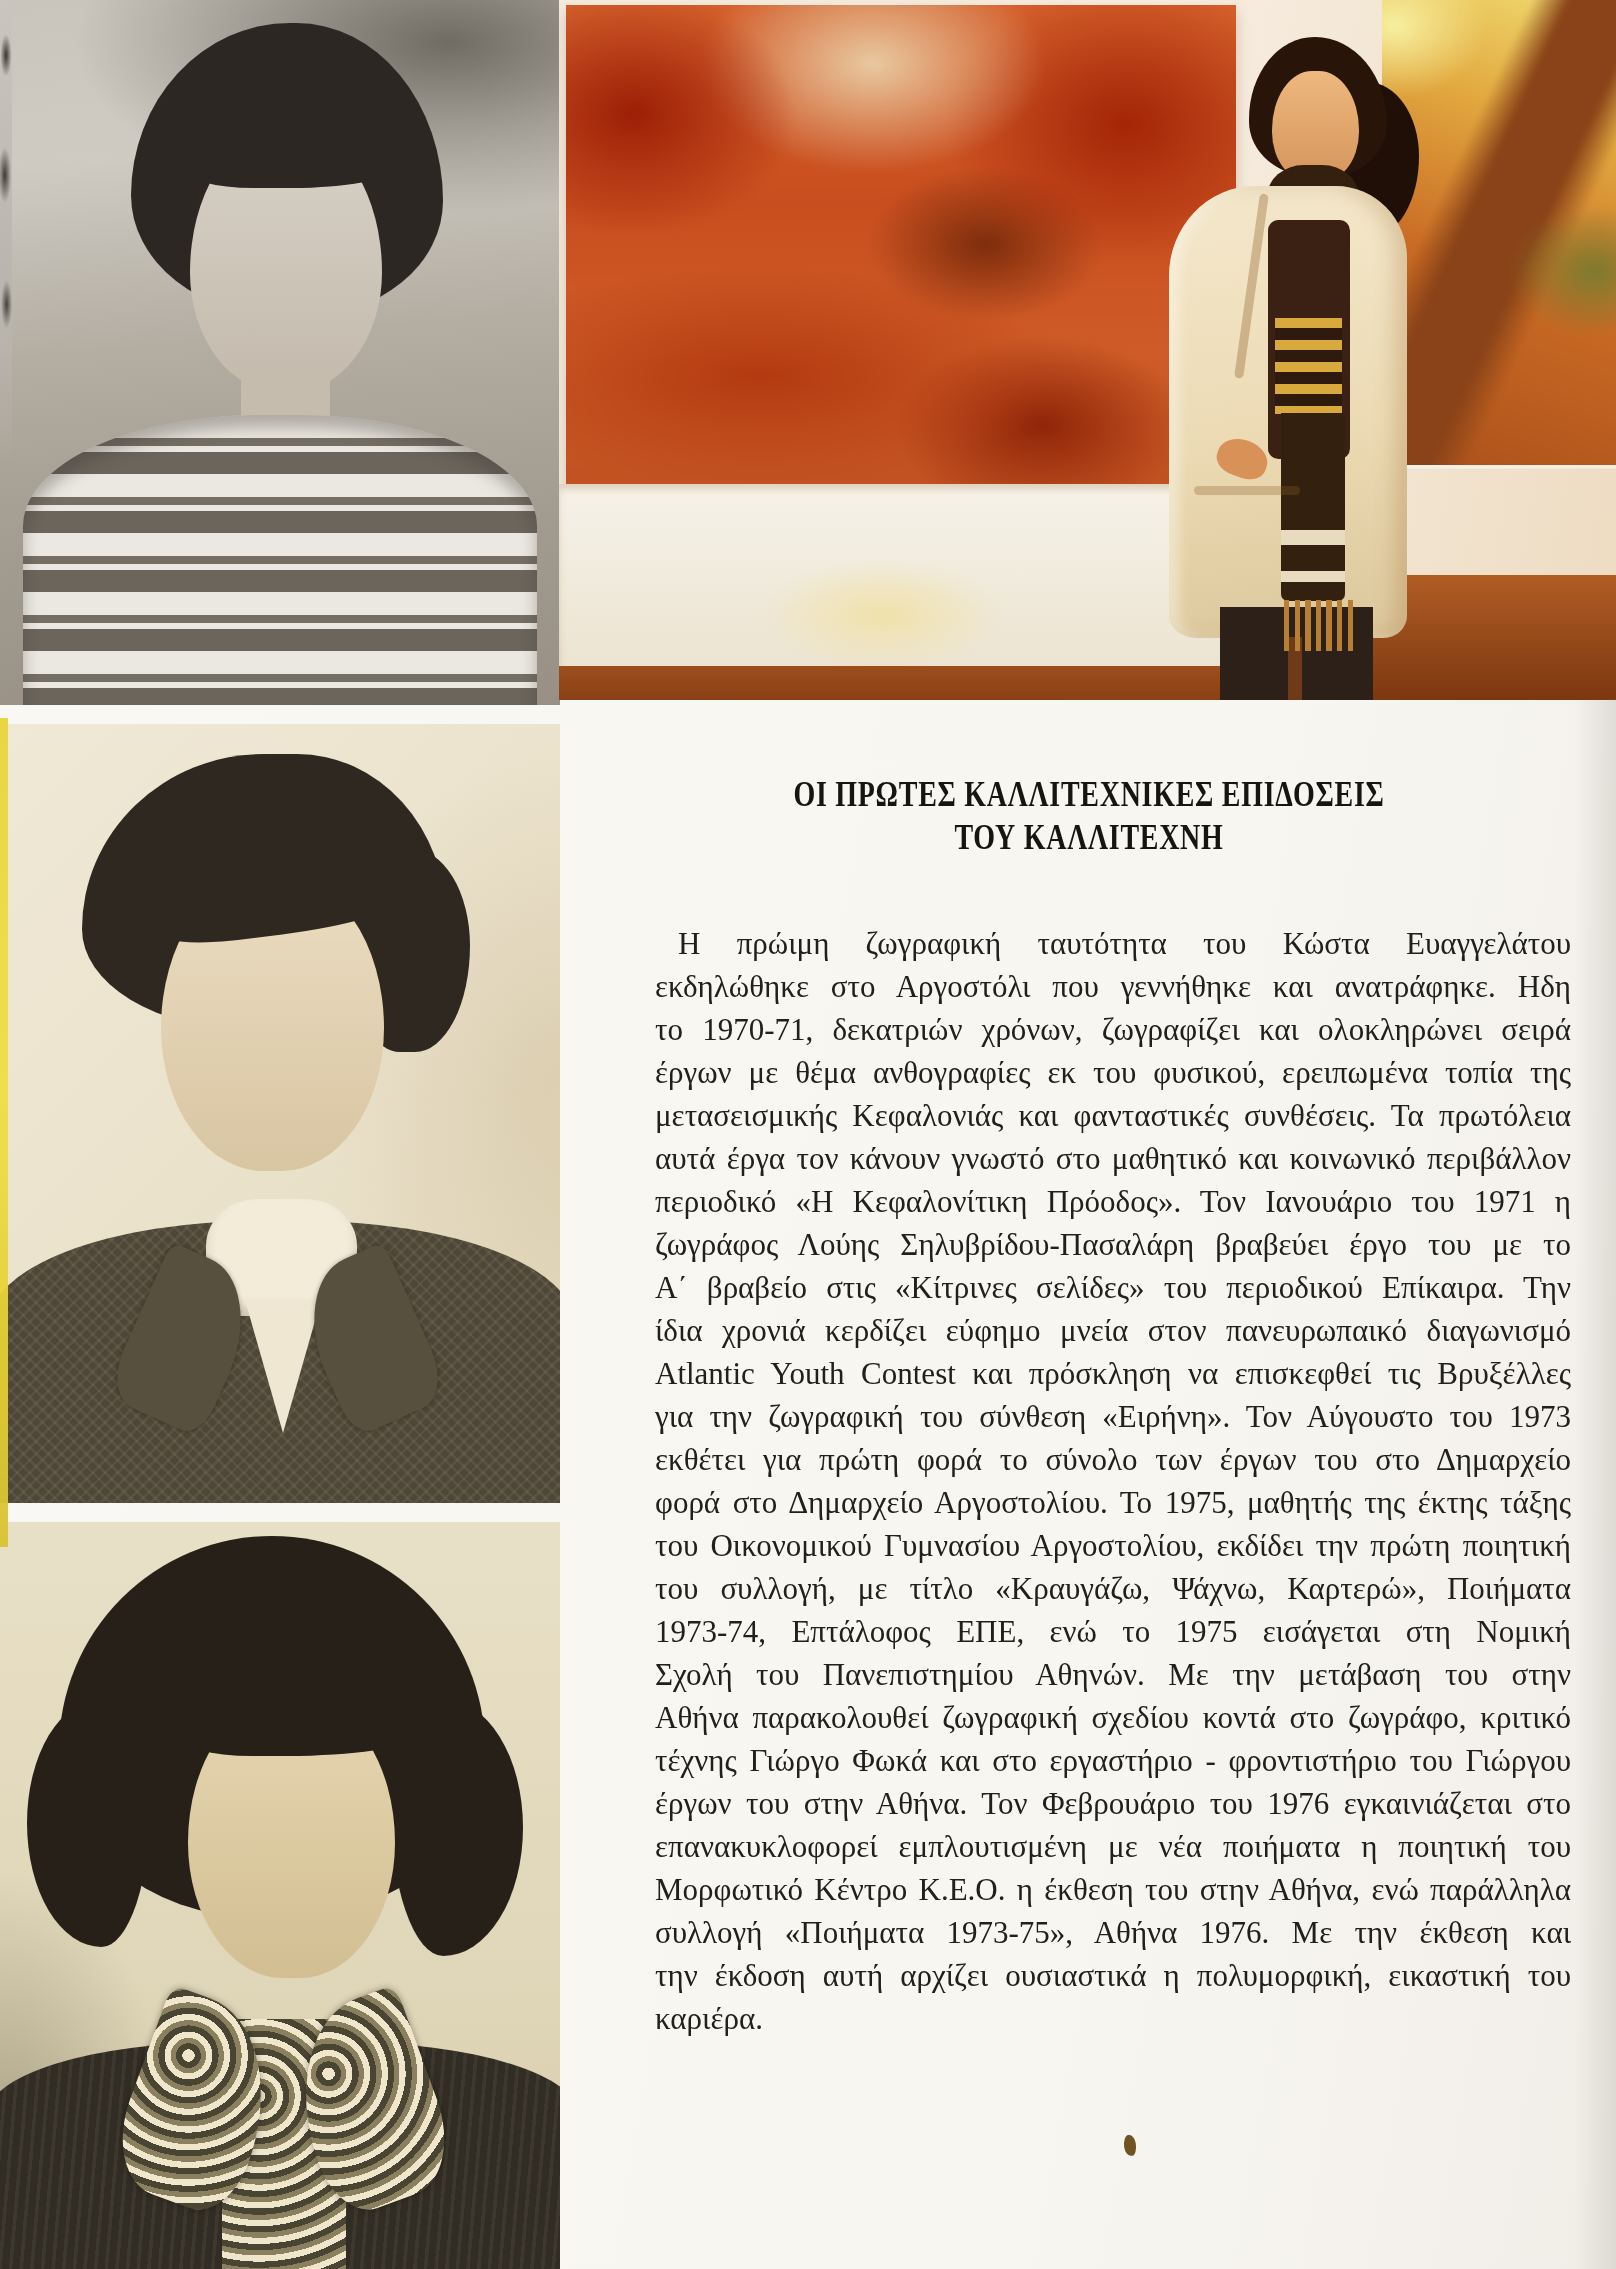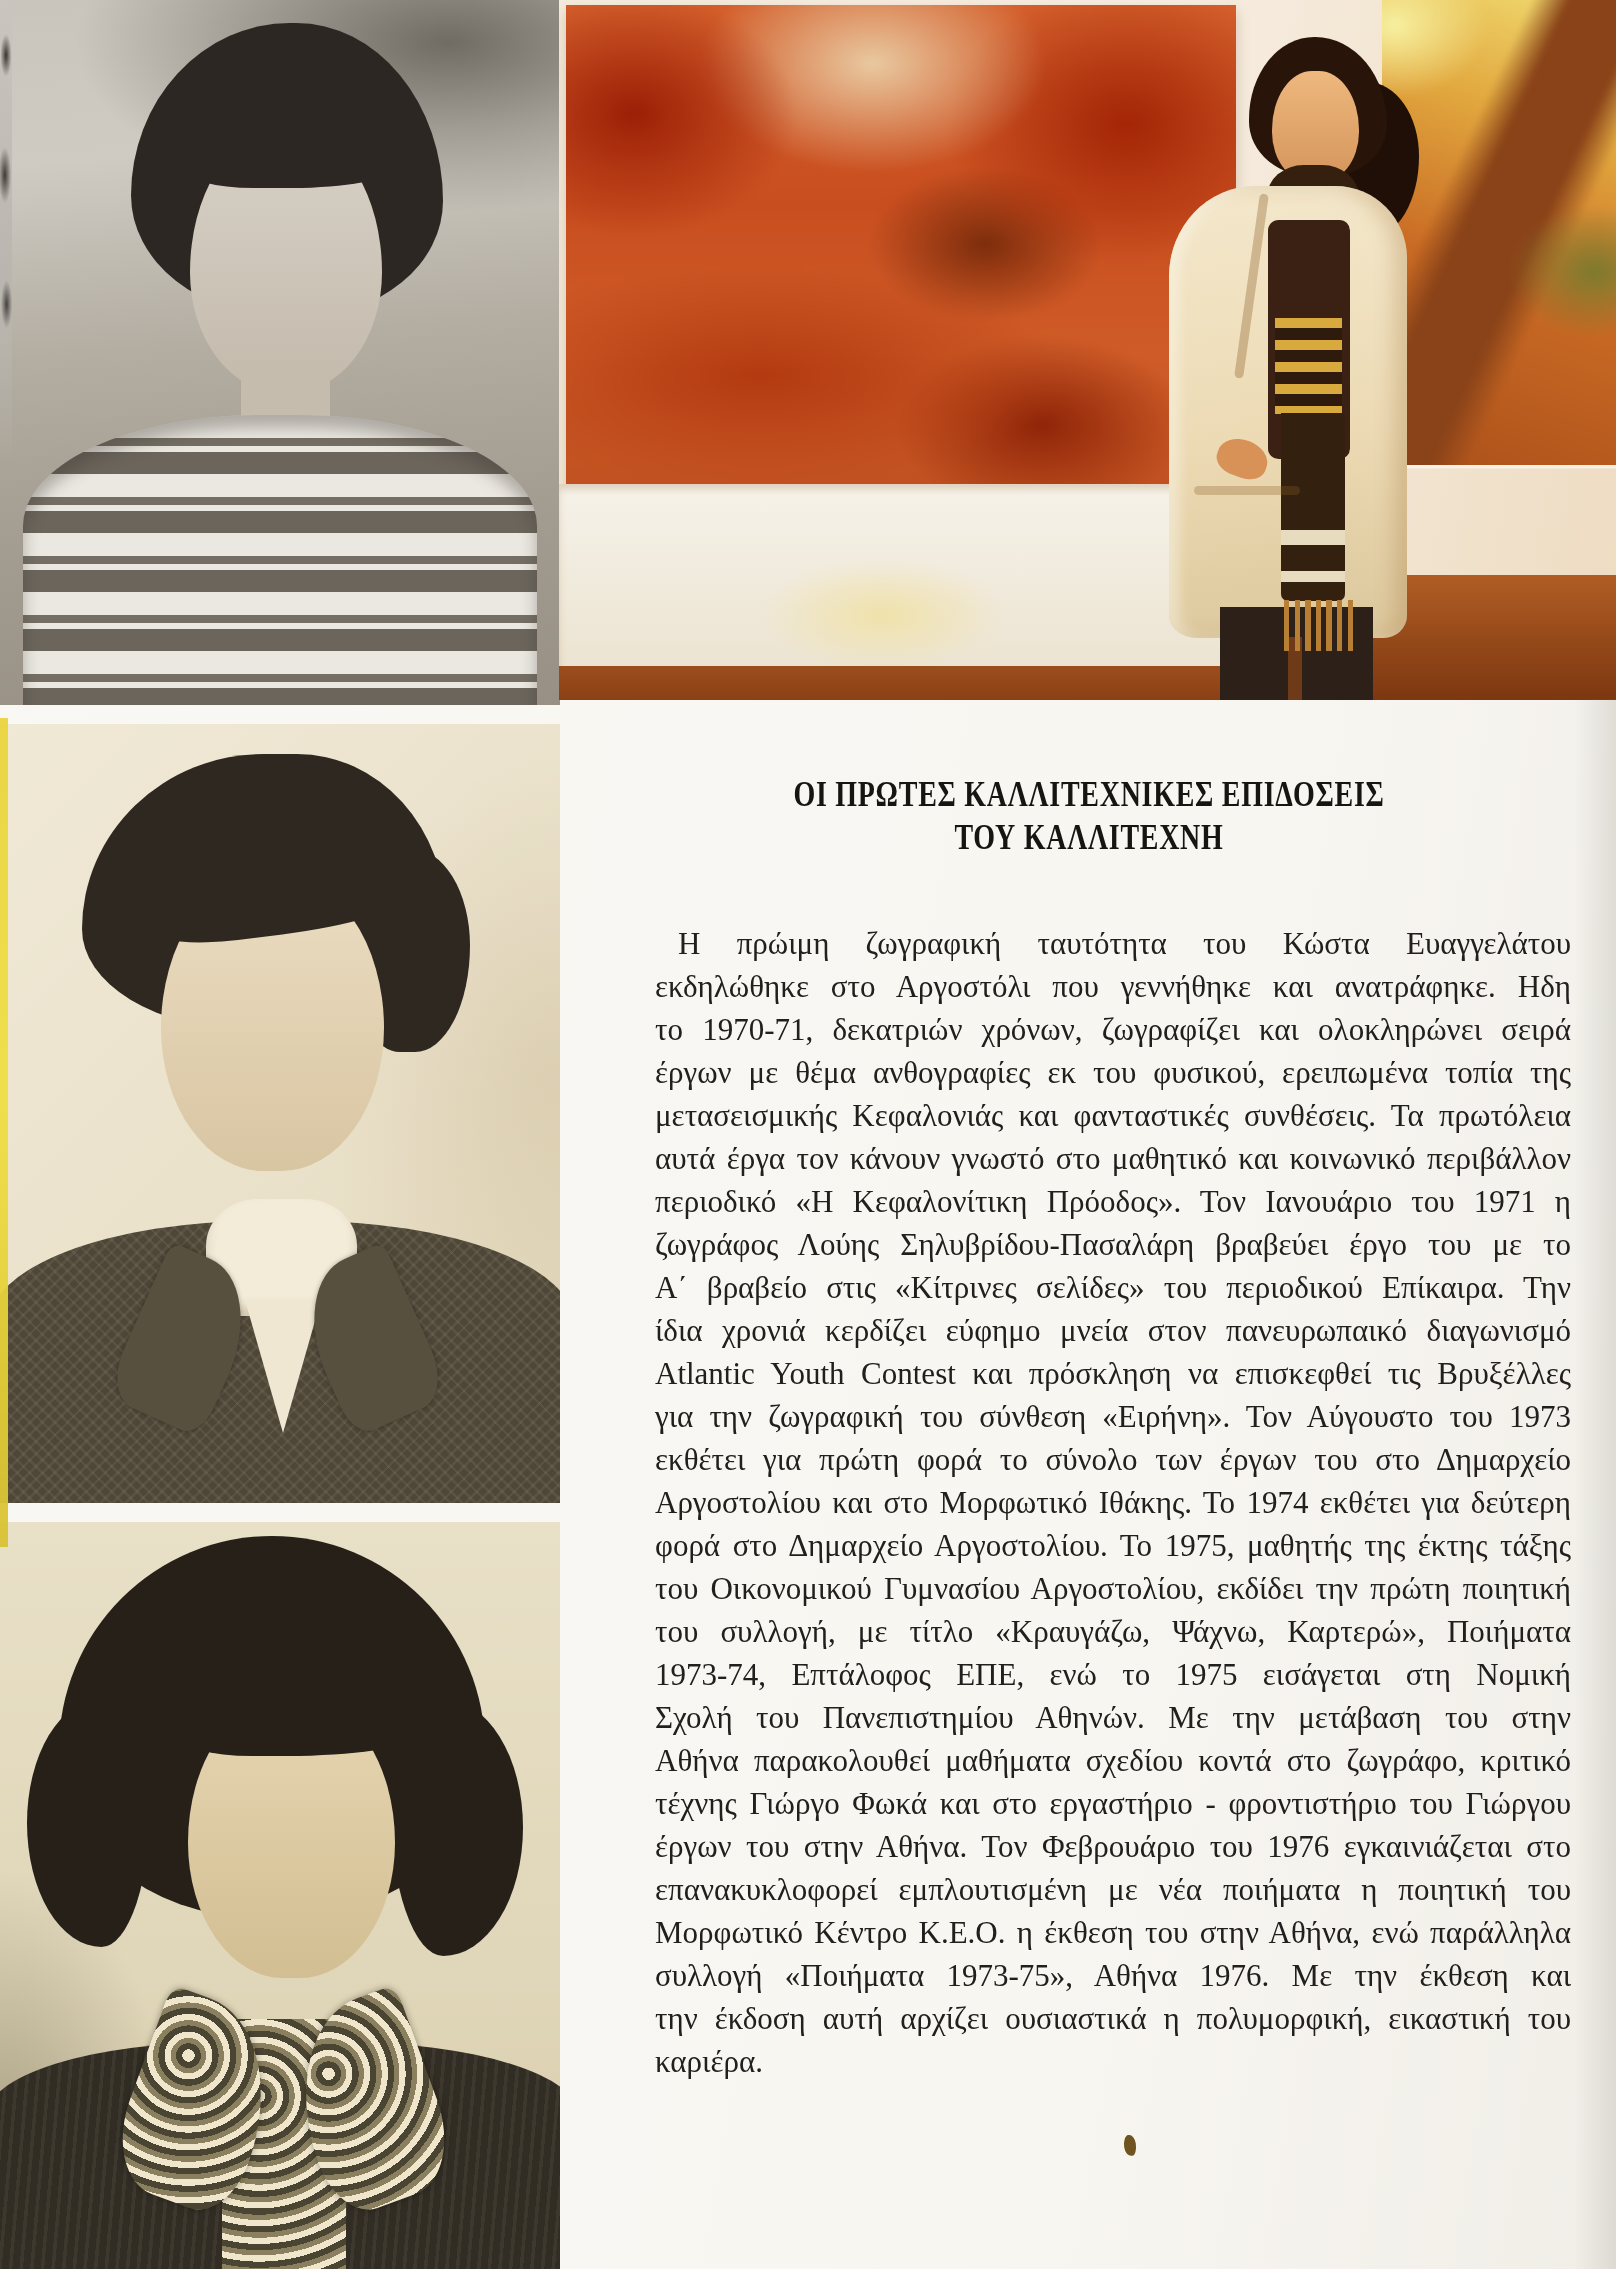--- a/index.html
+++ b/index.html
@@ -248,27 +248,26 @@
       <div class="bline">έργων με θέμα ανθογραφίες εκ του φυσικού, ερειπωμένα τοπία της</div>
       <div class="bline">μετασεισμικής Κεφαλονιάς και φανταστικές συνθέσεις. Τα πρωτόλεια</div>
       <div class="bline">αυτά έργα τον κάνουν γνωστό στο μαθητικό και κοινωνικό περιβάλλον</div>
       <div class="bline">περιοδικό «Η Κεφαλονίτικη Πρόοδος». Τον Ιανουάριο του 1971 η</div>
       <div class="bline">ζωγράφος Λούης Σηλυβρίδου-Πασαλάρη βραβεύει έργο του με το</div>
       <div class="bline">Α΄ βραβείο στις «Κίτρινες σελίδες» του περιοδικού Επίκαιρα. Την</div>
       <div class="bline">ίδια χρονιά κερδίζει εύφημο μνεία στον πανευρωπαικό διαγωνισμό</div>
       <div class="bline">Atlantic Youth Contest και πρόσκληση να επισκεφθεί τις Βρυξέλλες</div>
       <div class="bline">για την ζωγραφική του σύνθεση «Ειρήνη». Τον Αύγουστο του 1973</div>
       <div class="bline">εκθέτει για πρώτη φορά το σύνολο των έργων του στο Δημαρχείο</div>
-      <div class="bline">Αργοστολίου και στο Μορφωτικό Ιθάκης. Το 1974 εκθέτει για δεύτερη</div>
       <div class="bline">φορά στο Δημαρχείο Αργοστολίου. Το 1975, μαθητής της έκτης τάξης</div>
       <div class="bline">του Οικονομικού Γυμνασίου Αργοστολίου, εκδίδει την πρώτη ποιητική</div>
       <div class="bline">του συλλογή, με τίτλο «Κραυγάζω, Ψάχνω, Καρτερώ», Ποιήματα</div>
       <div class="bline">1973-74, Επτάλοφος ΕΠΕ, ενώ το 1975 εισάγεται στη Νομική</div>
       <div class="bline">Σχολή του Πανεπιστημίου Αθηνών. Με την μετάβαση του στην</div>
-      <div class="bline">Αθήνα παρακολουθεί μαθήματα σχεδίου κοντά στο ζωγράφο, κριτικό</div>
+      <div class="bline">Αθήνα παρακολουθεί ζωγραφική σχεδίου κοντά στο ζωγράφο, κριτικό</div>
       <div class="bline">τέχνης Γιώργο Φωκά και στο εργαστήριο - φροντιστήριο του Γιώργου</div>
       <div class="bline">έργων του στην Αθήνα. Τον Φεβρουάριο του 1976 εγκαινιάζεται στο</div>
       <div class="bline">επανακυκλοφορεί εμπλουτισμένη με νέα ποιήματα η ποιητική του</div>
       <div class="bline">Μορφωτικό Κέντρο Κ.Ε.Ο. η έκθεση του στην Αθήνα, ενώ παράλληλα</div>
       <div class="bline">συλλογή «Ποιήματα 1973-75», Αθήνα 1976. Με την έκθεση και</div>
       <div class="bline">την έκδοση αυτή αρχίζει ουσιαστικά η πολυμορφική, εικαστική του</div>
       <div class="bline last">καριέρα.</div>
     </div>
 
   <div class="abs edgeDark"></div>

